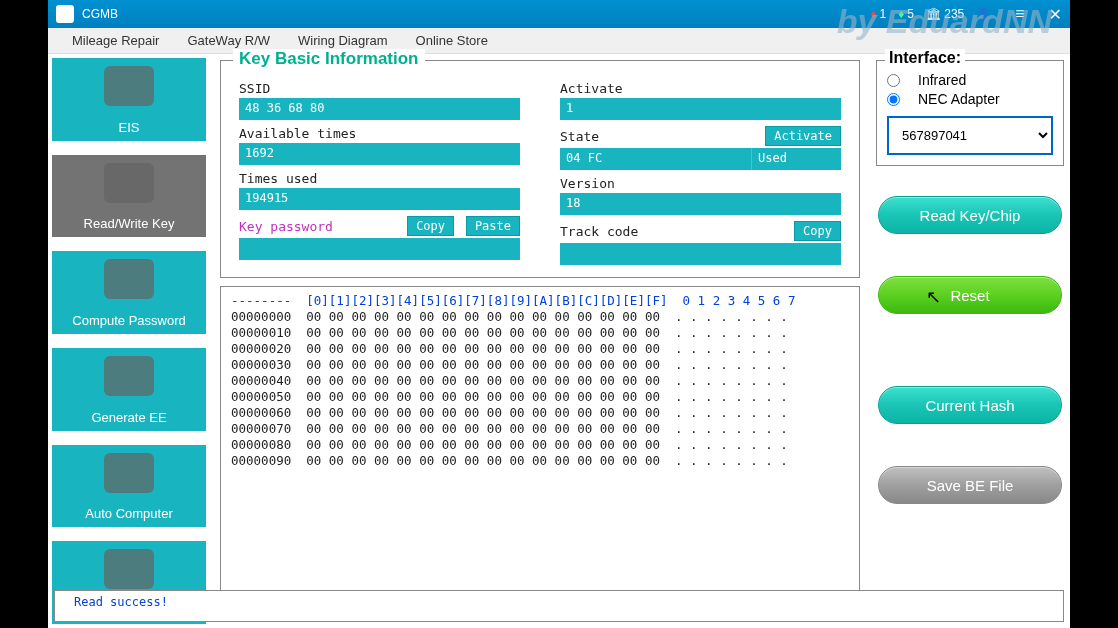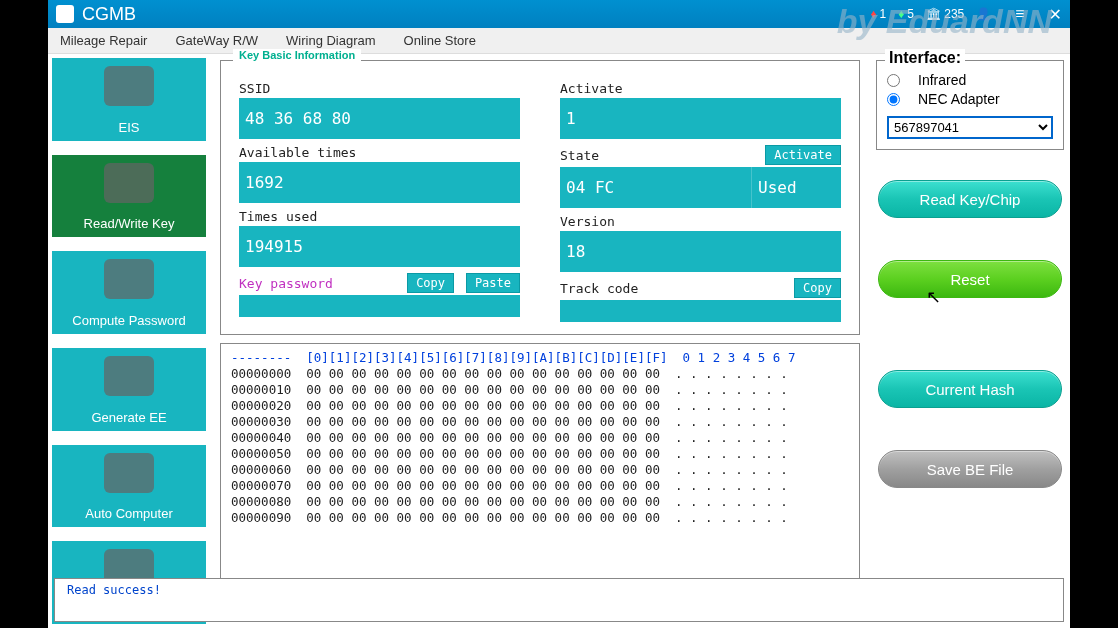--- a/index.html
+++ b/index.html
@@ -2,79 +2,79 @@
 <html><head>
   <meta charset="utf-8">
   <style>
     * { box-sizing: border-box; margin: 0; padding: 0; }
     body { font-family: Arial, sans-serif; background: #000; width: 1118px; height: 628px; overflow: hidden; }
     .app-window { position: absolute; top: 0; left: 48px; width: 1022px; height: 628px; background: #fff; }
     
     
     .title-bar { height: 28px; background: linear-gradient(to bottom, #0090d0, #0080c0); display: flex; align-items: center; padding: 0 8px; color: #fff; }
     .title-logo { width: 18px; height: 18px; background: #fff; border-radius: 3px; margin-right: 8px; display: flex; align-items: center; justify-content: center; font-size: 12px; }
-    .title-text { font-size: 18px; flex: 1; }
+    .title-text { font-size: 12px; flex: 1; }
     .title-stats { display: flex; align-items: center; gap: 12px; font-size: 12px; }
     .stat { display: flex; align-items: center; gap: 3px; }
     .diamond-red { color: #ff4444; }
     .diamond-green { color: #44ff88; }
     .menu-icon, .close-icon { cursor: pointer; margin-left: 12px; font-size: 16px; }
     
     
     .watermark { position: absolute; top: 2px; right: 18px; color: rgba(150, 180, 200, 0.6); font-size: 34px; font-style: italic; font-weight: bold; pointer-events: none; z-index: 100; }
     
     
-    .menu-bar { height: 26px; background: #f0f0f0; display: flex; align-items: center; padding-left: 12px; gap: 28px; border-bottom: 1px solid #ddd; }
+    .menu-bar { height: 26px; background: #f0f0f0; display: flex; align-items: center; padding-left: 24px; gap: 28px; border-bottom: 1px solid #ddd; }
     .menu-item { font-size: 13px; cursor: pointer; color: #333; }
     
     
     .main-content { display: flex; height: calc(100% - 54px); }
     
     
     .sidebar { width: 162px; padding: 4px 4px; display: flex; flex-direction: column; gap: 14px; }
     .side-btn { height: 83px; background: #18b5c0; color: #fff; display: flex; flex-direction: column; align-items: center; justify-content: flex-end; padding-bottom: 6px; cursor: pointer; position: relative; }
-    .side-btn.active { background: #15803d; }
+    .side-btn.active { background: #737373; }
     .side-btn-icon { position: absolute; top: 8px; width: 50px; height: 40px; background: rgba(100,100,100,0.7); border-radius: 6px; }
     .side-btn-label { font-size: 13px; }
     
     
     .center { flex: 1; padding: 6px 10px; display: flex; flex-direction: column; }
     
     .fieldset-title { position: relative; border: 1px solid #888; padding: 14px 18px 12px 18px; margin-bottom: 8px; }
-    .fieldset-legend { position: absolute; top: -12px; left: 12px; background: #fff; padding: 0 6px; color: #00b090; font-size: 11px; font-weight: bold; }
+    .fieldset-legend { position: absolute; top: -12px; left: 12px; background: #fff; padding: 0 6px; color: #00b090; font-size: 17px; font-weight: bold; }
     
     .info-grid { display: flex; gap: 40px; }
     .info-col { flex: 1; }
     .info-label { font-family: monospace; font-size: 13px; color: #222; margin-bottom: 2px; margin-top: 6px; display: flex; align-items: center; justify-content: space-between; }
     .info-label.pw { color: #c030c0; }
-    .info-value { background: #18b5c0; color: #fff; font-family: monospace; font-size: 16px; padding: 11px 6px; min-height: 22px; }
+    .info-value { background: #18b5c0; color: #fff; font-family: monospace; font-size: 12px; padding: 3px 6px; min-height: 22px; }
     .split-value { display: flex; }
     .split-value .info-value:first-child { flex: 1; }
     .split-value .info-value.used { background: #18b5c0; width: 90px; border-left: 1px solid rgba(255,255,255,0.2); }
     .mini-btn { background: #18b5c0; color: #fff; font-family: monospace; font-size: 12px; padding: 2px 8px; border: 1px solid #0a9aa5; cursor: pointer; margin-left: 4px; }
     .label-row { display: flex; align-items: center; justify-content: space-between; }
     
     
     .hex-view { flex: 1; border: 1px solid #888; padding: 6px 10px; font-family: monospace; font-size: 12.5px; line-height: 16px; overflow: hidden; white-space: pre; color: #222; }
     .hex-header { color: #0040dd; }
     
     
     .right-panel { width: 200px; padding: 6px 6px; display: flex; flex-direction: column; gap: 12px; }
     .rfieldset { border: 1px solid #888; padding: 8px 10px 10px 10px; position: relative; }
     .rfieldset-legend { position: absolute; top: -12px; left: 8px; background: #fff; padding: 0 4px; font-size: 16px; font-weight: bold; }
     .radio-row { display: flex; align-items: center; gap: 18px; font-size: 14px; margin: 3px 0; }
     .radio-row input { margin: 0; }
-    .adapter-select { width: 100%; margin-top: 6px; border: 2px solid #0066cc; padding: 1px; font-size: 13px; background: #fff; }
+    .adapter-select { width: 100%; margin-top: 6px; border: 2px solid #0066cc; padding: 9px; font-size: 13px; background: #fff; }
     
     .action-btn { height: 38px; border-radius: 19px; border: 1px solid #0aa090; background: linear-gradient(to bottom, #3ce0d0 0%, #1ac5b5 50%, #0ab5a5 100%); color: #fff; font-size: 15px; cursor: pointer; display: flex; align-items: center; justify-content: center; margin: 0 2px; box-shadow: inset 0 1px 0 rgba(255,255,255,0.4); }
     .action-btn.green { background: linear-gradient(to bottom, #7ee040 0%, #5cd020 50%, #3cb810 100%); border-color: #3cb810; }
     .action-btn.gray { background: linear-gradient(to bottom, #c0c0c0 0%, #a0a0a0 50%, #888 100%); border-color: #888; }
     
     
-    .status-bar { position: absolute; bottom: 6px; left: 6px; right: 6px; height: 44px; border: 1px solid #888; padding: 4px 12px; font-family: monospace; font-size: 12px; color: #0044cc; background: #fff; }
+    .status-bar { position: absolute; bottom: 6px; left: 6px; right: 6px; height: 32px; border: 1px solid #888; padding: 4px 19px; font-family: monospace; font-size: 12px; color: #0044cc; background: #fff; }
     
     .cursor-icon { position: absolute; font-size: 18px; color: #000; pointer-events: none; }
   </style>
 </head>
 <body>
 
 <div class="app-window">
 
   <div class="title-bar">
     <div class="title-logo">≡</div>

